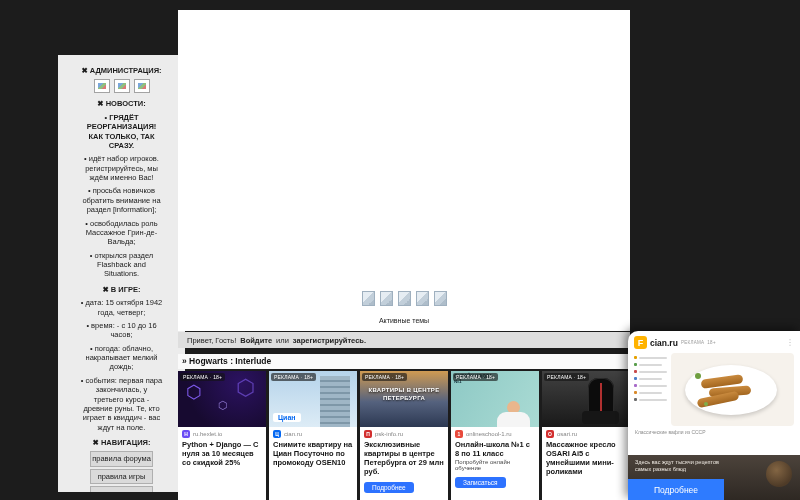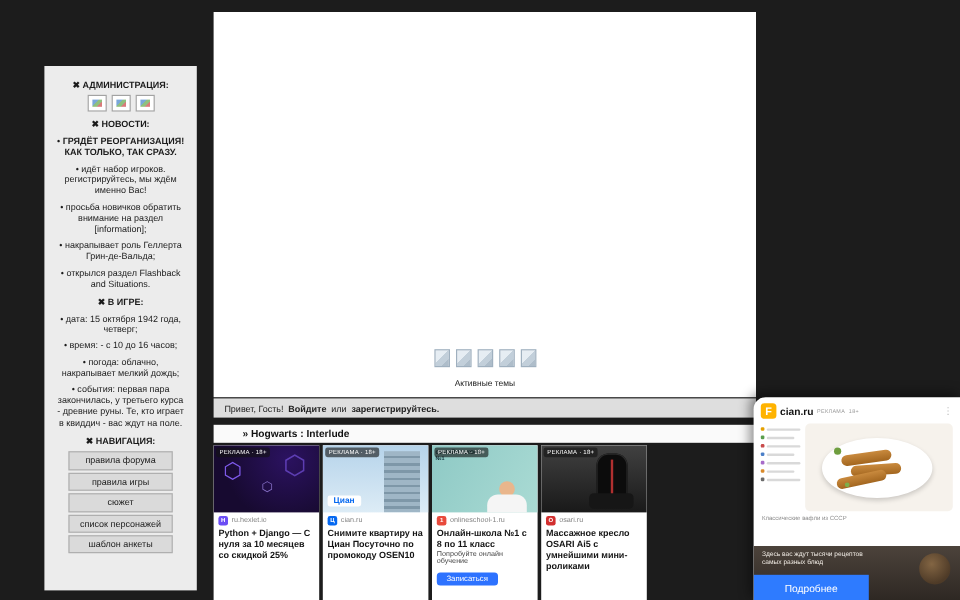--- a/index.html
+++ b/index.html
@@ -1,22 +1,22 @@
 <!DOCTYPE html>
 <html><head>
 <meta charset="utf-8">
 <style>
   * { margin:0; padding:0; box-sizing:border-box; }
   html,body { width:800px; height:500px; overflow:hidden; }
   body { background:#1c1c1c; font-family:"Liberation Sans", sans-serif; position:relative; }
 
   
-  .sidebar { position:absolute; left:37px; top:55px; width:127px; height:437px;
+  .sidebar { position:absolute; left:58px; top:55px; width:127px; height:437px;
     background:#ececec; text-align:center; color:#1b1b1b; font-size:7.5px;
-    padding:5px 8px; line-height:1.25; overflow:hidden; }
+    padding:5px 20px; line-height:1.25; overflow:hidden; }
   .sb-h { font-weight:700; font-size:7.5px; margin:6px 0 4px; }
   .admin-icons { display:flex; justify-content:center; gap:4px; margin:3px 0 5px; }
   .broken { width:16px; height:14px; background:#fff; border:1px solid #a3a3a3; position:relative; }
   .broken::after { content:""; position:absolute; left:3px; top:3px; width:8px; height:6px;
     background:linear-gradient(135deg,#7aa7d9 0 40%,#8fbf7f 40% 70%,#d97a7a 70%); }
   .sb-p { margin:0 2px 4px; }
   .sb-p.bold { font-weight:700; }
   .nav-b { margin:2px 12px; padding:2px 1px; background:#dadada; border:1px solid #afafaf;
     font-size:7.5px; cursor:pointer; }
 
@@ -26,21 +26,21 @@
   .thumb { width:13px; height:15px; border:1px solid #9fb0bf;
     background:linear-gradient(135deg,#e6edf3 0 45%,#c2cfda 45% 75%,#aebdca 75%); cursor:pointer; }
   .active-topics { position:absolute; bottom:7px; left:0; right:0; text-align:center;
     font-size:7px; color:#222; cursor:pointer; }
 
   
   .greet { position:absolute; left:178px; top:332px; width:452px; height:16px; background:#dedede;
     display:flex; align-items:center; gap:4px; padding:0 9px; font-size:7.5px; color:#222; }
   .greet .lnk { font-weight:700; cursor:pointer; }
   .board { position:absolute; left:178px; top:354px; width:452px; height:15px; background:#fafafa;
-    font-weight:700; font-size:8.5px; line-height:15px; padding-left:24px; color:#111; }
+    font-weight:700; font-size:8.5px; line-height:15px; padding-left:4px; color:#111; }
 
   
   .ads { position:absolute; left:178px; top:371px; width:452px; height:129px; display:flex; gap:3px; }
   .banner { width:88px; flex:none; background:#fff; position:relative; overflow:hidden; cursor:pointer; }
   .ad-badge { position:absolute; top:2px; left:2px; z-index:3; background:rgba(20,20,20,.62);
     color:#fff; font-size:5px; padding:1px 3px; border-radius:2px; letter-spacing:.2px; }
   .b-img { height:56px; position:relative; overflow:hidden; }
   .fav-row { display:flex; align-items:center; gap:3px; padding:3px 4px 1px; }
   .fav { width:8px; height:8px; border-radius:2px; color:#fff; font-size:5px; font-weight:700;
     display:flex; align-items:center; justify-content:center; flex:none; }
@@ -125,21 +125,21 @@
   <div class="admin-icons">
     <span class="broken"></span>
     <span class="broken"></span>
     <span class="broken"></span>
   </div>
 
   <div class="sb-h">✖ НОВОСТИ:</div>
   <p class="sb-p bold">• ГРЯДЁТ РЕОРГАНИЗАЦИЯ! КАК ТОЛЬКО, ТАК СРАЗУ.</p>
   <p class="sb-p">• идёт набор игроков. регистрируйтесь, мы ждём именно Вас!</p>
   <p class="sb-p">• просьба новичков обратить внимание на раздел [information];</p>
-  <p class="sb-p">• накрапывает роль Геллерта Грин-де-Вальда;</p>
+  <p class="sb-p">• освободилась роль Массажное Грин-де-Вальда;</p>
   <p class="sb-p">• открылся раздел Flashback and Situations.</p>
 
   <div class="sb-h">✖ В ИГРЕ:</div>
   <p class="sb-p">• дата: 15 октября 1942 года, четверг;</p>
   <p class="sb-p">• время: - с 10 до 16 часов;</p>
   <p class="sb-p">• погода: облачно, накрапывает мелкий дождь;</p>
   <p class="sb-p">• события: первая пара закончилась, у третьего курса - древние руны. Те, кто играет в квиддич - вас ждут на поле.</p>
 
   <div class="sb-h">✖ НАВИГАЦИЯ:</div>
   <div class="nav-b">правила форума</div>
@@ -192,20 +192,32 @@
       <span class="bld"></span>
       <span class="cian-chip">Циан</span>
     </div>
     <div class="fav-row">
       <span class="fav" style="background:#0468f1;">Ц</span>
       <span class="domain">cian.ru</span>
     </div>
     <div class="b-title">Снимите квартиру на Циан Посуточно по промокоду OSEN10</div>
   </div>
 
+  <div class="banner">
+    <span class="ad-badge">РЕКЛАМА · 18+</span>
+    <div class="b-img img-psk">
+      <div class="psk-overlay">КВАРТИРЫ В ЦЕНТРЕ ПЕТЕРБУРГА</div>
+    </div>
+    <div class="fav-row">
+      <span class="fav" style="background:#d22f2f;">П</span>
+      <span class="domain">psk-info.ru</span>
+    </div>
+    <div class="b-title">Эксклюзивные квартиры в центре Петербурга от 29 млн руб.</div>
+    <span class="b-btn">Подробнее</span>
+  </div>
 
   <div class="banner">
     <span class="ad-badge">РЕКЛАМА · 18+</span>
     <div class="b-img img-school">
       <div class="school-logo">ОНЛАЙН-ШКОЛА №1</div>
       <span class="head"></span>
       <span class="torso"></span>
     </div>
     <div class="fav-row">
       <span class="fav" style="background:#e84a3c;">1</span>

